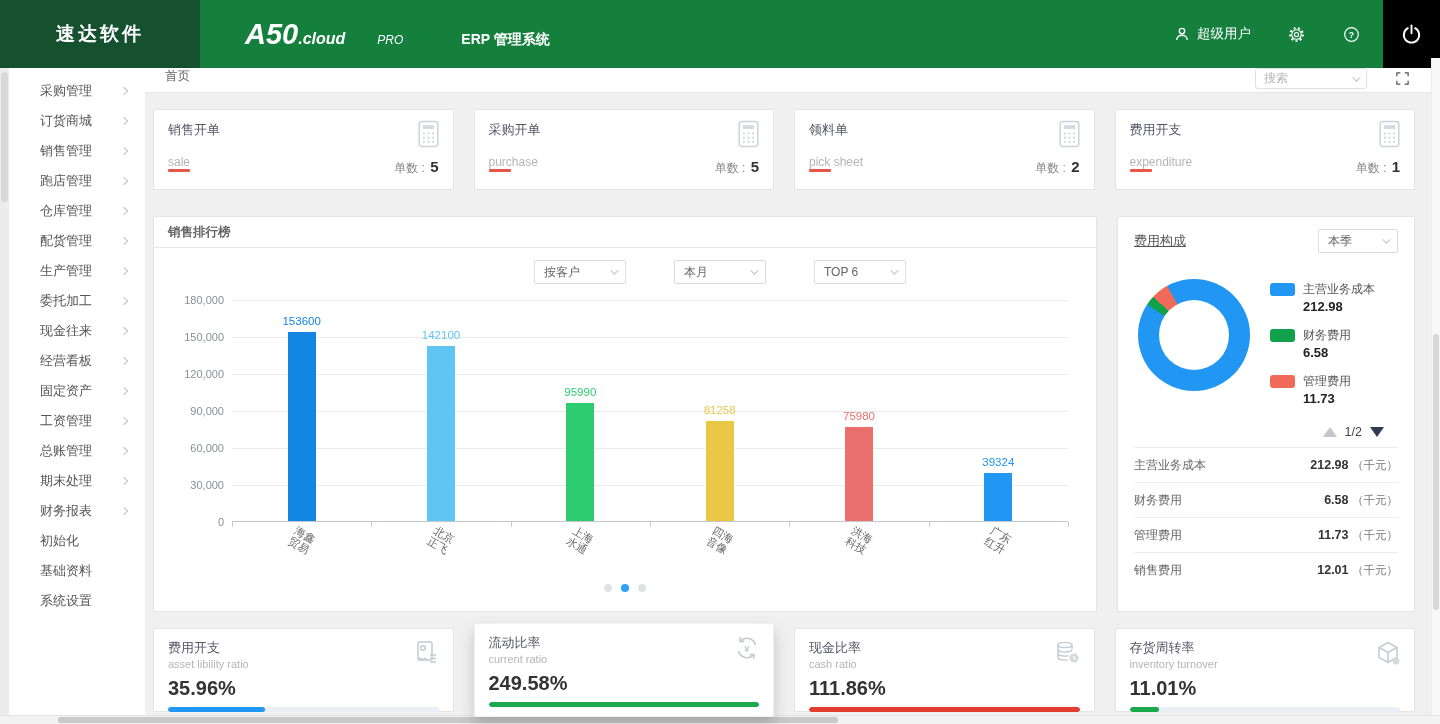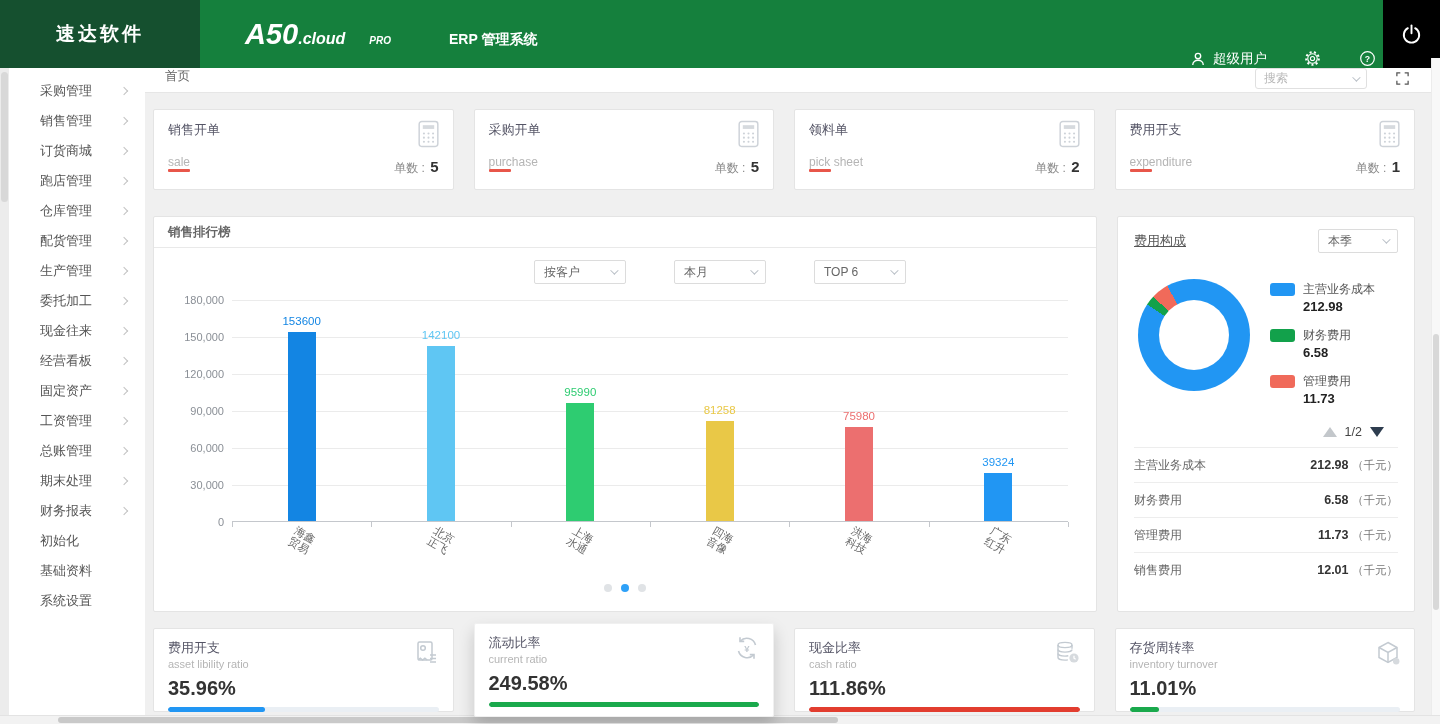--- a/index.html
+++ b/index.html
@@ -5,23 +5,23 @@
   * { margin:0; padding:0; box-sizing:border-box; }
   html,body { width:1440px; height:724px; overflow:hidden; font-family:"Liberation Sans", sans-serif; background:#f0f0f0; }
 
   
   .header { height:68px; display:flex; align-items:stretch; background:#15803d; color:#fff; }
   .logo-block { width:200px; background:#15502f; display:flex; align-items:center; justify-content:center;
                 font-size:19px; font-weight:bold; letter-spacing:3px; }
   .brand { display:flex; align-items:baseline; margin-left:45px; align-self:center; }
   .brand-a50 { font-size:29px; font-weight:800; font-style:italic; }
   .brand-cloud { font-size:16px; font-weight:700; font-style:italic; }
-  .brand-pro { font-size:10px; font-weight:700; font-style:italic; margin-left:24px; }
+  .brand-pro { font-size:12px; font-weight:400; font-style:italic; margin-left:32px; }
   .brand-sys { font-size:14px; font-weight:700; margin-left:58px; }
-  .header-right { margin-left:auto; display:flex; align-items:flex-end; gap:36px; padding-right:6px; }
+  .header-right { margin-left:auto; display:flex; align-items:center; gap:36px; padding-right:22px; }
   .user-area { display:flex; align-items:center; gap:6px; font-size:13.5px; cursor:pointer; }
   .hicon { display:flex; align-items:center; cursor:pointer; }
   .power-block { width:57px; background:#000; display:flex; align-items:center; justify-content:center; cursor:pointer; }
 
   
   .page-body { display:flex; height:666px; }
   .sidebar { width:145px; background:#fff; position:relative; padding-top:8px; }
   .side-scroll { position:absolute; left:0; top:0; width:9px; height:100%; background:#ececec; }
   .side-thumb { position:absolute; left:1px; top:4px; width:7px; height:130px; background:#d8d8d8; border-radius:4px; }
   .side-item { height:30px; display:flex; align-items:center; padding-left:40px; padding-right:18px;
@@ -173,25 +173,25 @@
   <div class="sidebar">
     <div class="side-scroll">
       <div class="side-thumb"></div>
     </div>
     <div id="sidebar-items">
         <div class="side-item">
           <span class="side-label">采购管理</span>
           <span class="chev-r"></span>
         </div>
         <div class="side-item">
+          <span class="side-label">订货商城</span>
+          <span class="chev-r"></span>
+        </div>
+        <div class="side-item">
           <span class="side-label">销售管理</span>
-          <span class="chev-r"></span>
-        </div>
-        <div class="side-item">
-          <span class="side-label">订货商城</span>
           <span class="chev-r"></span>
         </div>
         <div class="side-item">
           <span class="side-label">跑店管理</span>
           <span class="chev-r"></span>
         </div>
         <div class="side-item">
           <span class="side-label">仓库管理</span>
           <span class="chev-r"></span>
         </div>

